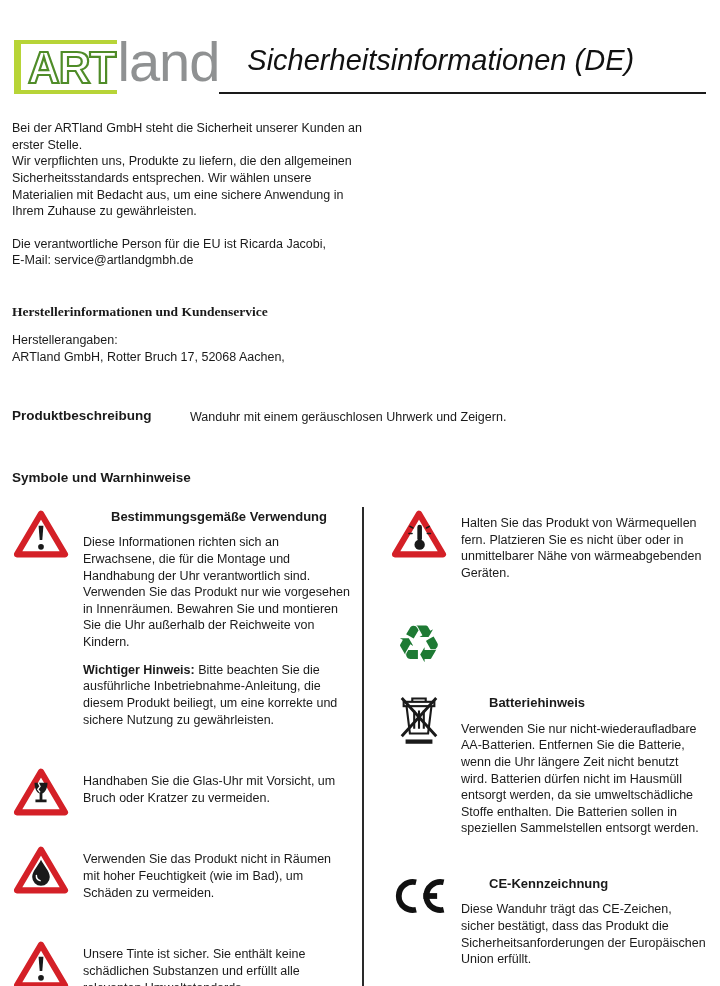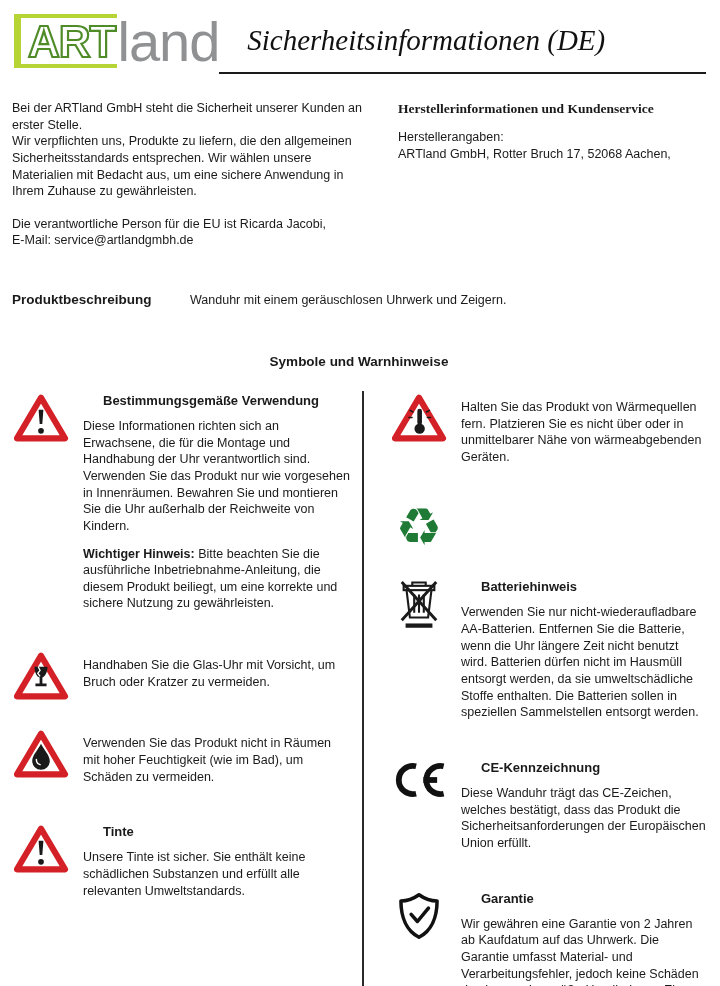--- a/index.html
+++ b/index.html
@@ -9,66 +9,66 @@
     min-height: 986px;
     font-family: "Liberation Sans", sans-serif;
     color: #1a1a1a;
     font-size: 12.5px;
     line-height: 1.33;
   }
   .page { padding: 14px 14px 20px 12px; }
 
   
   .header { display: flex; align-items: flex-end; margin-bottom: 26px; }
-  .logo { display: flex; align-items: flex-start; flex: none; padding-left: 2px; }
+  .logo { display: flex; align-items: flex-end; flex: none; padding-left: 2px; margin-top: 20px; }
   .logo-box {
     border-left: 7px solid #b7d437;
     border-top: 4px solid #b7d437;
     border-bottom: 4px solid #b7d437;
     padding: 2px 2px 0 7px;
   }
   .logo-art {
     font-size: 44px; font-weight: bold; letter-spacing: -1px; line-height: 1;
     color: #4f8c28;
     -webkit-text-fill-color: #ffffff;
     -webkit-text-stroke: 2.2px #4f8c28;
   }
   .logo-land { font-size: 56px; color: #8f9192; letter-spacing: -1px; line-height: 1; padding-bottom: 4px; }
   .title-wrap { flex: 1; border-bottom: 2px solid #1a1a1a; padding: 0 0 12px 28px; }
   .doc-title {
-    font-family: Liberation Serif, serif;
+    font-family: Liberation Sans, sans-serif;
     font-style: italic; font-weight: normal;
     font-size: 29px; color: #111111;
     white-space: nowrap;
   }
 
   
-  .intro-cols { display: flex; gap: 34px; }
+  .intro-cols { display: flex; gap: 34px; flex-direction: column; }
   .intro-left { width: 352px; flex: none; }
   .intro-right { flex: 1; }
   .intro-left p { margin: 0; }
   .prewrap { white-space: pre-line; }
   .responsible { margin-top: 16px !important; }
   .mfr-heading { font-size: 13.5px; font-weight: bold; margin-bottom: 11px; font-family: Liberation Serif, serif; }
   .mfr-line { margin: 0; }
 
   
-  .product-row { display: flex; margin-top: 42px; }
+  .product-row { display: flex; margin-top: 42px; align-items: flex-end; }
   .product-label { width: 178px; flex: none; font-weight: bold; font-size: 13.5px; }
   .product-desc { flex: 1; padding-top: 1px; }
 
   
-  .symbols-heading { margin-top: 44px; font-size: 13.5px; font-weight: bold; text-align: center; }
+  .symbols-heading { margin-top: 44px; font-size: 13.5px; font-weight: bold; }
   .sym-cols { display: flex; margin-top: 20px; }
   .sym-col-left { width: 350px; flex: none; padding-right: 12px; }
   .sym-col-right { flex: 1; border-left: 2px solid #2a2a2a; padding-left: 26px; }
   .sym-item { display: flex; gap: 13px; margin-bottom: 26px; }
   .sym-icon { width: 58px; flex: none; display: flex; justify-content: center; align-items: flex-start; padding-top: 2px; }
   .sym-body { flex: 1; }
-  .sym-title { font-size: 13px; font-weight: bold; margin: 2px 0 9px; line-height: 1.25; padding-left: 20px; }
+  .sym-title { font-size: 13px; font-weight: bold; margin: 2px 8px 9px; line-height: 1.25; padding-left: 20px; }
   .sym-body p { margin: 8px 0 11px; }
   .recycle-glyph {
     font-family: "DejaVu Sans", sans-serif;
     font-size: 52px; line-height: 0.9; color: #1e7a34; display: block;
   }
 </style>
 </head>
 <body>
 
 <div class="page">
@@ -153,21 +153,20 @@
 
       <div class="sym-item">
         <div class="sym-icon">
           <svg width="56" height="50" viewBox="0 0 60 54">
             <path d="M30 5 L56 49 L4 49 Z" fill="#ffffff" stroke="#d42027" stroke-width="6.5" stroke-linejoin="round"></path>
             <path d="M27.4 18 h5.2 l-1.2 15.5 h-2.8 z" fill="#1a1a1a"></path>
             <circle cx="30" cy="40.8" r="3.1" fill="#1a1a1a"></circle>
           </svg>
         </div>
         <div class="sym-body">
-          <h3 class="sym-title">Tinte</h3>
           <p>Unsere Tinte ist sicher. Sie enthält keine schädlichen Substanzen und erfüllt alle relevanten Umweltstandards.</p>
         </div>
       </div>
 
     </div>
 
     <div class="sym-col-right">
 
       <div class="sym-item">
         <div class="sym-icon">
@@ -218,21 +217,21 @@
       <div class="sym-item">
         <div class="sym-icon">
           <svg width="60" height="40" viewBox="0 0 80 50">
             <path d="M36 6 A 19.5 19.5 0 1 0 36 44" fill="none" stroke="#111111" stroke-width="8"></path>
             <path d="M74 6 A 19.5 19.5 0 1 0 74 44" fill="none" stroke="#111111" stroke-width="8"></path>
             <path d="M46 25 h19" stroke="#111111" stroke-width="8" fill="none"></path>
           </svg>
         </div>
         <div class="sym-body">
           <h3 class="sym-title">CE-Kennzeichnung</h3>
-          <p>Diese Wanduhr trägt das CE-Zeichen, welches bestätigt, dass das Produkt die Sicherheitsanforderungen der Europäischen Union erfüllt.</p>
+          <p>Diese Wanduhr trägt das CE-Zeichen, sicher bestätigt, dass das Produkt die Sicherheitsanforderungen der Europäischen Union erfüllt.</p>
         </div>
       </div>
 
       <div class="sym-item">
         <div class="sym-icon">
           <svg width="44" height="50" viewBox="0 0 56 62">
             <path d="M28 4 C35 9 44 12 51 12 C51 32 44 50 28 58 C12 50 5 32 5 12 C12 12 21 9 28 4 Z" fill="none" stroke="#111111" stroke-width="4.5" stroke-linejoin="round"></path>
             <path d="M18 29 l8 9 l14 -17" fill="none" stroke="#111111" stroke-width="4.5" stroke-linecap="round" stroke-linejoin="round"></path>
           </svg>
         </div>

